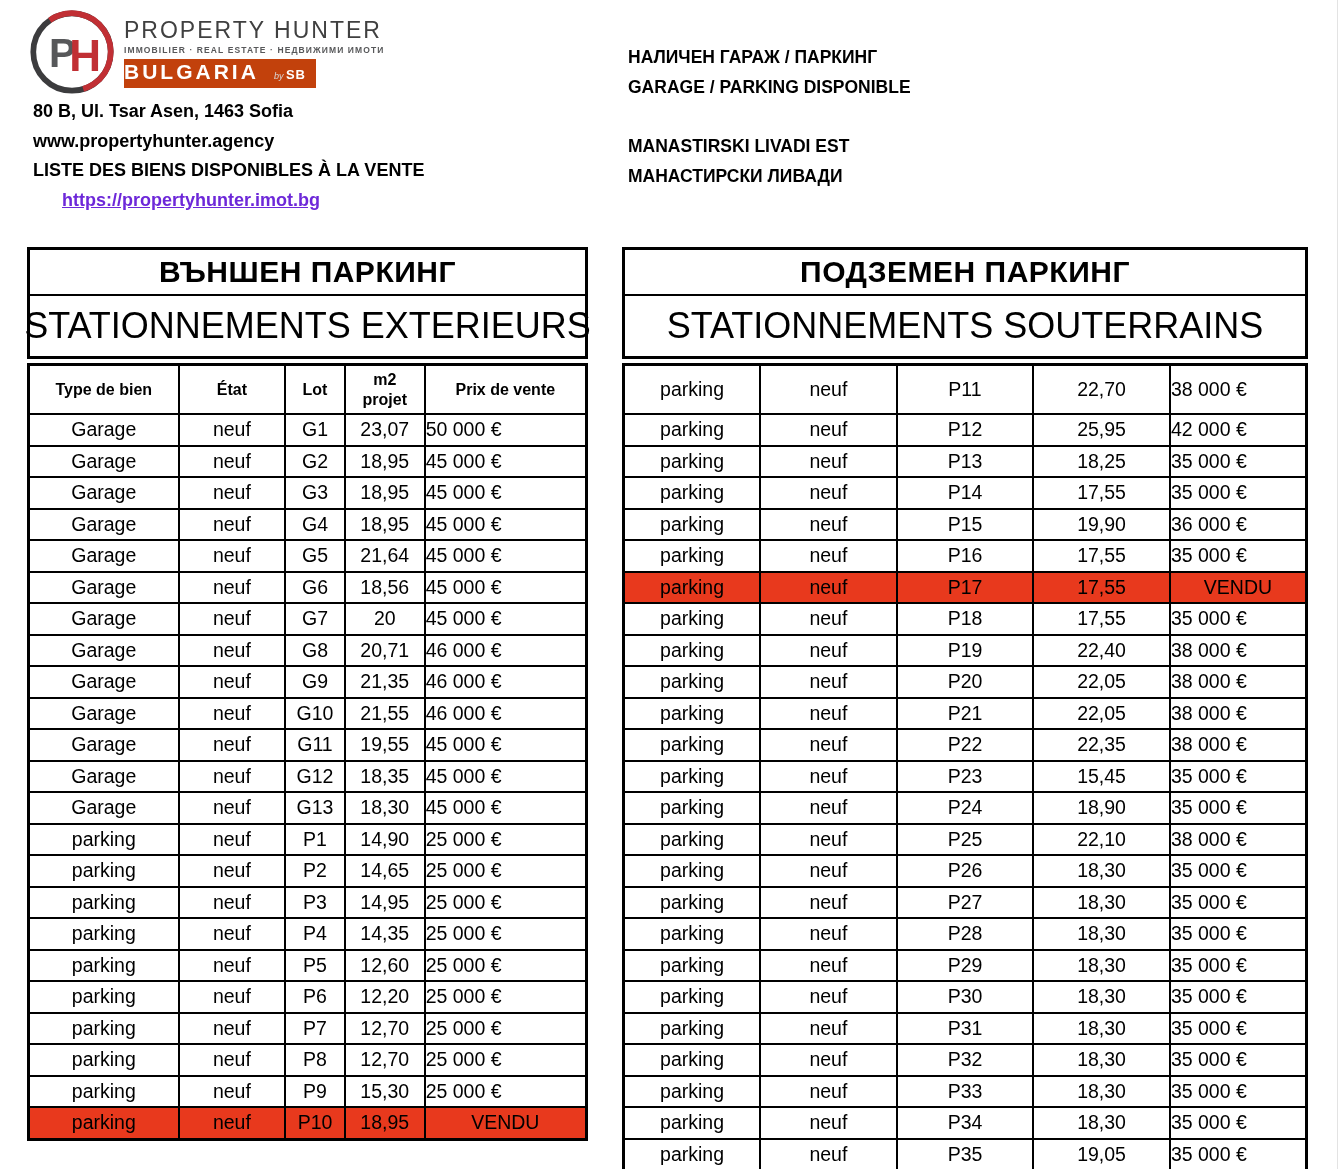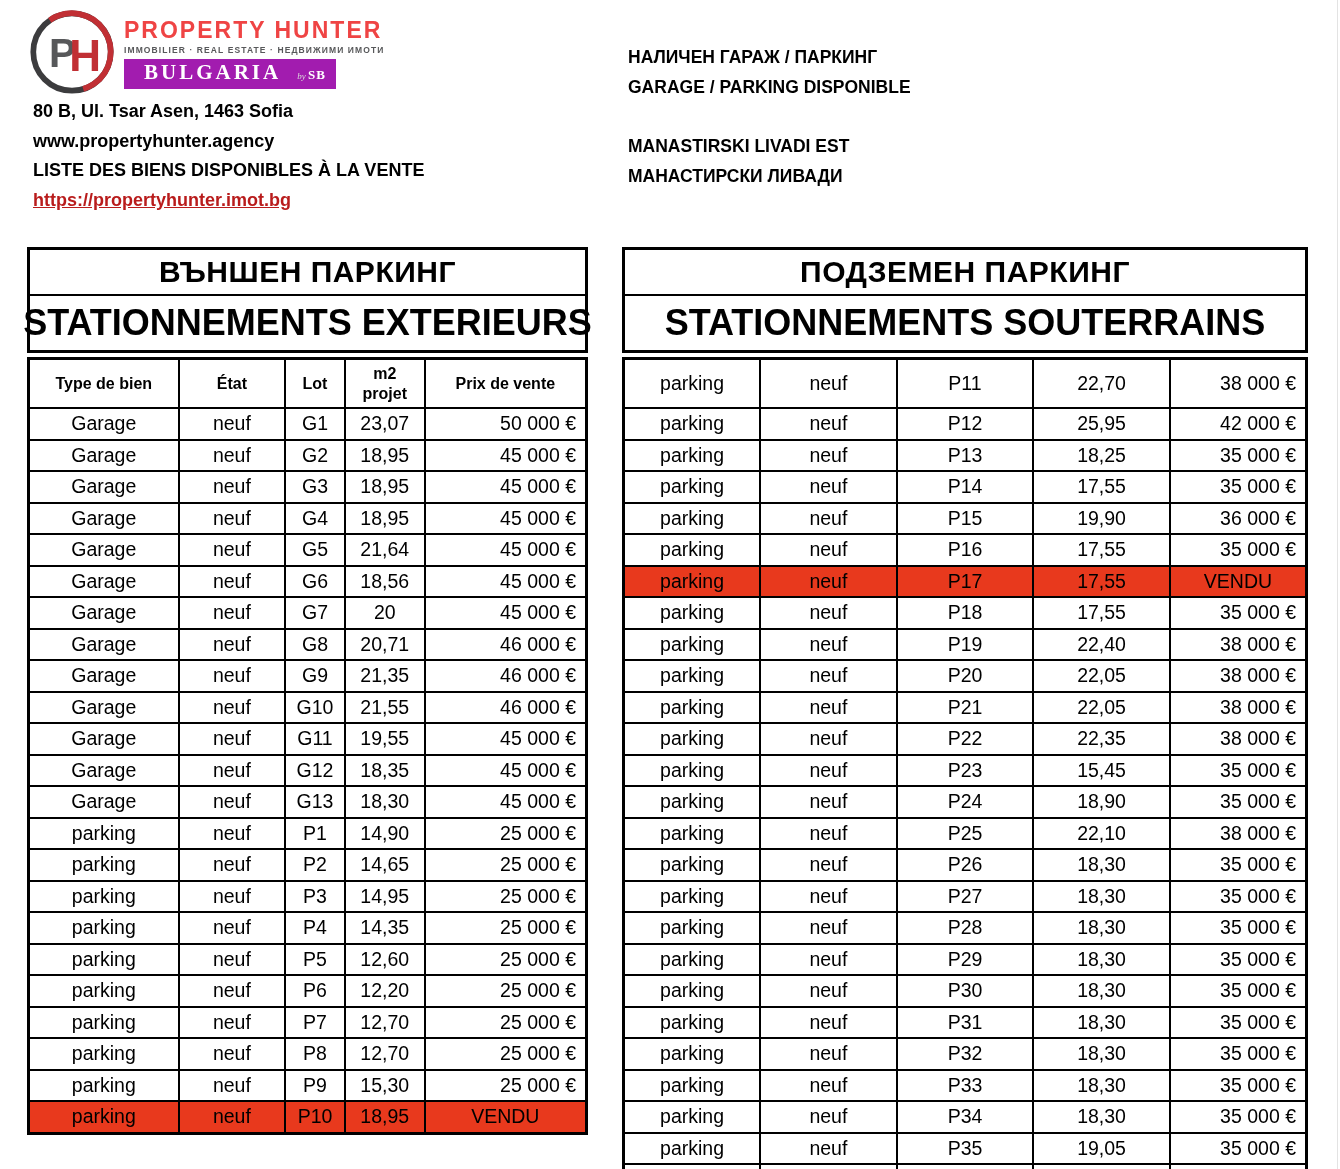--- a/index.html
+++ b/index.html
@@ -8,55 +8,55 @@
     background:#ffffff; color:#000;
     font-family:"Liberation Sans", sans-serif;
     overflow:hidden;
   }
 
   
   .logo-wrap { position:absolute; left:28px; top:8px; display:flex; gap:8px; align-items:flex-start; }
   .logo-circle { width:88px; height:88px; flex:0 0 auto; }
   .logo-circle text { font-family:"Liberation Sans", sans-serif; }
   .brand { padding-top:11px; }
-  .brand-name { font-size:23px; font-weight:700; color:#ef4444; letter-spacing:2px; line-height:1; white-space:nowrap; }
+  .brand-name { font-size:23px; font-weight:400; color:#404040; letter-spacing:2px; line-height:1; white-space:nowrap; }
   .brand-tagline { font-size:8.5px; font-weight:700; color:#57585a; letter-spacing:1.1px; margin-top:3px; white-space:nowrap; }
-  .bulgaria-box { margin-top:4px; background:#a21caf; color:#fff; display:flex; align-items:baseline; justify-content:space-between; padding:1px 10px 4px 20px; width:182px;font-family:Liberation Serif, serif; }
+  .bulgaria-box { margin-top:4px; background:#c2410c; color:#fff; display:flex; align-items:baseline; justify-content:space-between; padding:1px 10px 4px 0; width:182px; }
   .bulgaria-text { font-size:21px; font-weight:700; letter-spacing:3px; }
   .by-sb { font-size:9px; font-style:italic; color:#d9d9d9; white-space:nowrap;margin-left:12px; }
   .by-sb b { font-style:normal; font-size:13px; letter-spacing:1px; color:#fff; }
 
   .contact { position:absolute; left:33px; top:97px; }
   .contact .line { height:29.5px; display:flex; align-items:center; font-size:18px;font-weight:bold; }
   .contact .addr  { font-weight:700; }
   .contact .liste { font-weight:700; font-size:18px; }
-  .contact .link  { color:#b91c1c; text-decoration:underline; }
+  .contact .link  { color:#6d28d9; text-decoration:underline;margin-left:29px; }
 
   .announce { position:absolute; left:628px; top:42px; font-weight:700; font-size:17.5px; }
   .announce .aline { line-height:30px; white-space:nowrap; }
   .announce .agap { height:29px; }
 
   
   .tbl-group { position:absolute; top:247px; }
   .tg-left  { left:27px;  width:561px;border-radius:6px; }
   .tg-right { left:622px; width:686px; }
 
   .title-block { border:3px solid #000; background:#fff; }
   .title-cyr { height:44px; display:flex; align-items:center; justify-content:center;
                font-weight:700; font-size:30px; letter-spacing:0.5px; border-bottom:2px solid #000; }
-  .title-lat { height:54px; display:flex; align-items:center; justify-content:center;
-               font-weight:700; font-size:36px; letter-spacing:0px; white-space:nowrap;text-align:center; }
+  .title-lat { height:60px; display:flex; align-items:center; justify-content:center;
+               font-weight:400; font-size:36px; letter-spacing:0px; white-space:nowrap;text-align:center; }
 
   table.data-table { border-collapse:collapse; width:100%; table-layout:fixed;
                      margin-top:4px; border:3px solid #000; }
   .data-table th, .data-table td { border:2px solid #000; padding:0; overflow:hidden; }
   .data-table th { height:47px; font-size:16px; font-weight:700; text-align:center; }
   .data-table th.h-m2 { white-space:pre-line; line-height:1.2; }
   .data-table td { height:29.5px; font-size:19.5px; line-height:1; text-align:center; }
-  .data-table td.c-prix { text-align:right; padding-right:9px; }
+  .data-table td.c-prix { text-align:left; padding-right:9px; }
   .data-table tr.tall td { height:47px; }
   .data-table tr.sold { background:#e8391d; }
   .data-table td.sold-price { text-align:center; padding-right:0; }
 
   .page-edge { position:absolute; left:1337px; top:0; width:1px; height:1169px; background:#e3e3e3; }
 </style>
 </head>
 <body>
 
 <div class="logo-wrap">

